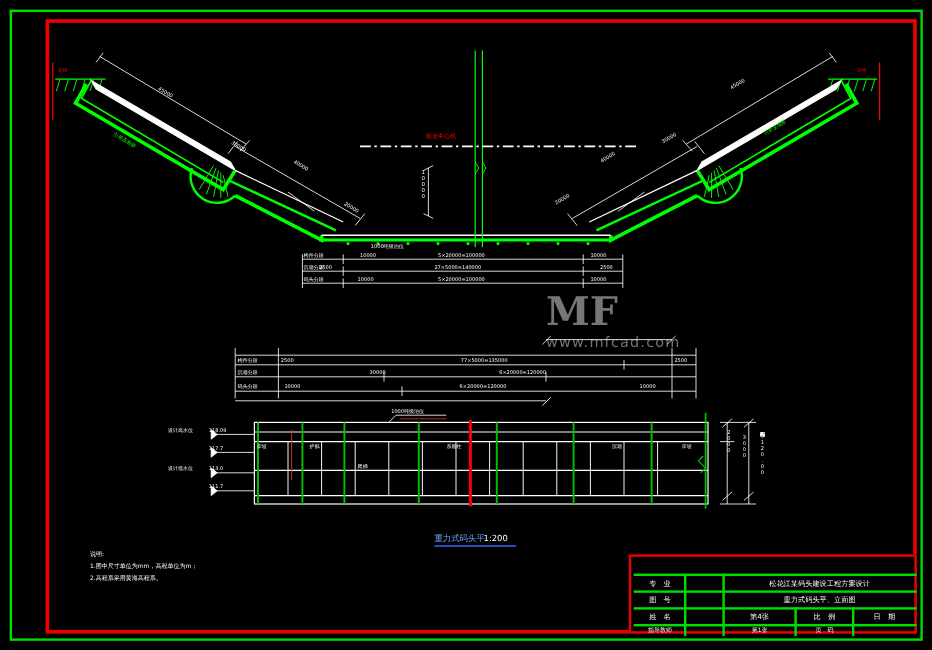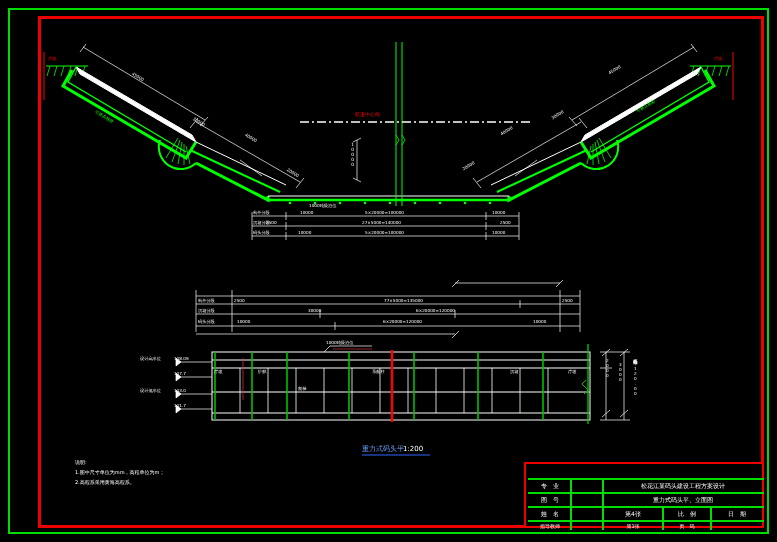--- a/index.html
+++ b/index.html
@@ -319,20 +319,24 @@
   <div class="t vert" style="left:617px;top:362px;font-size:4.2px;">3000</div>
   <div class="t vert" style="left:632px;top:356px;font-size:4.2px;">码头面高程 ▽120.00</div>
 
   <div class="t b s7" style="left:362px;top:445px;color:#6ea0ff;">重力式码头平</div>
   <div class="t s7" style="left:403px;top:445px;">1:200</div>
 
   <div class="t s5" style="left:75px;top:460px;">说明:</div>
   <div class="t s5" style="left:75px;top:470px;">1.图中尺寸单位为mm，高程单位为m；</div>
   <div class="t s5" style="left:75px;top:480px;">2.高程系采用黄海高程系。</div>
 
+  <div class="wm">
+    <div class="mark">MF</div>
+    <div class="url">www.mfcad.com</div>
+  </div>
 
   <div class="tb">
 
     <div class="gl" style="left:2px;top:14px;width:236px;height:1.6px;"></div>
     <div class="gl" style="left:2px;top:28px;width:236px;height:1.6px;"></div>
     <div class="gl" style="left:2px;top:42px;width:236px;height:1.6px;"></div>
     <div class="gl" style="left:2px;top:56px;width:236px;height:1.6px;"></div>
     <div class="gl" style="left:44px;top:14px;width:1.6px;height:52px;"></div>
     <div class="gl" style="left:76px;top:14px;width:1.6px;height:52px;"></div>
     <div class="gl" style="left:136px;top:42px;width:1.6px;height:24px;"></div>

